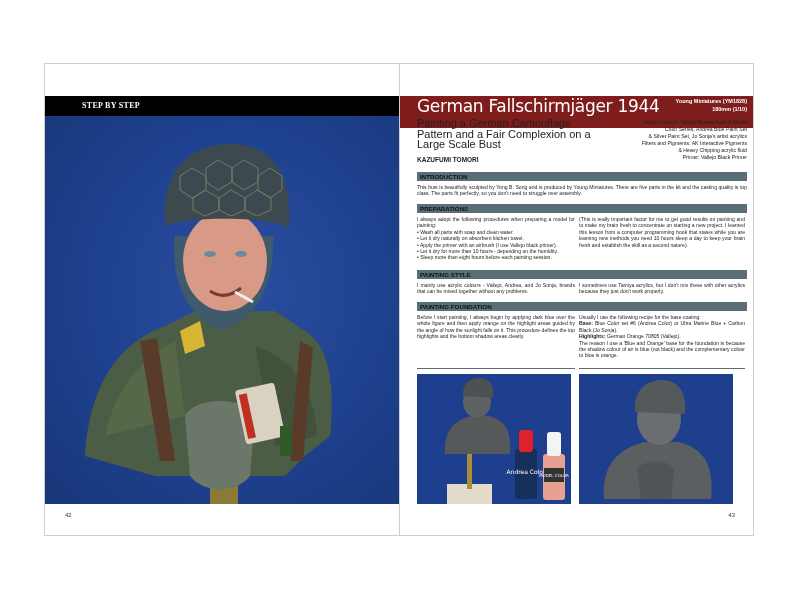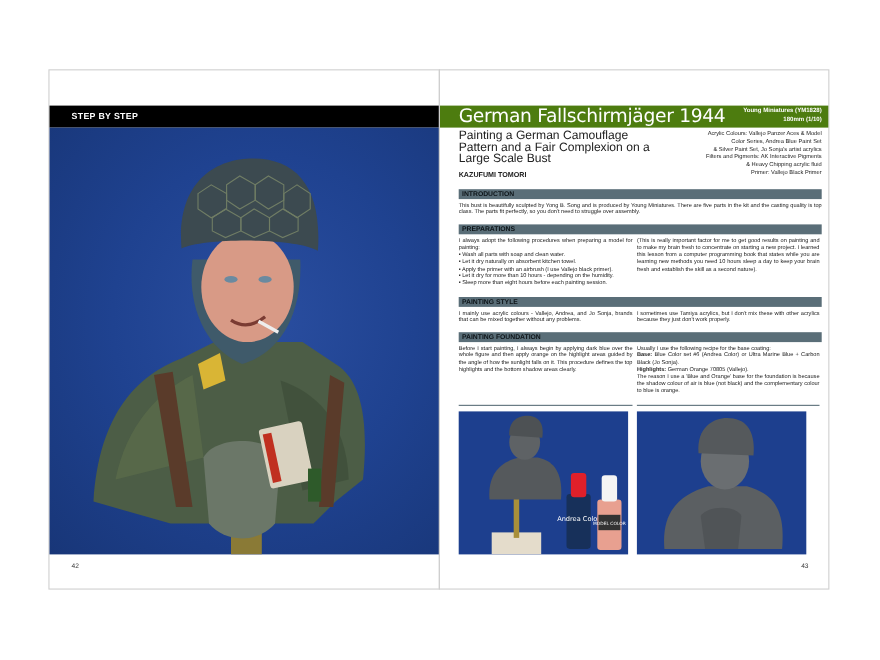--- a/index.html
+++ b/index.html
@@ -3,25 +3,25 @@
 <meta charset="utf-8">
 <style>
   html,body{margin:0;padding:0;}
   body{width:800px;height:600px;background:#ffffff;position:relative;overflow:hidden;font-family:"Liberation Sans",sans-serif;}
   .page{position:absolute;top:64px;height:471px;background:#fff;box-shadow:0 0 0 1px #cfcfcf;}
   .page-left{left:45px;width:354px;}
   .page-right{left:400px;width:353px;}
   .spine{position:absolute;left:399px;top:64px;width:1px;height:471px;background:#9a9a9a;}
   
   .left-bar{position:absolute;left:0;top:32px;width:354px;height:20px;background:#000;}
-  .left-bar span{position:absolute;left:20px;top:5px;color:#fff;font-size:8px;font-weight:bold;letter-spacing:0.3px;}
+  .left-bar span{position:absolute;left:37px;top:5px;color:#fff;font-size:8px;font-weight:bold;letter-spacing:0.3px;font-family:Liberation Serif, serif;}
   .hero{position:absolute;left:0;top:52px;width:354px;height:388px;background:radial-gradient(ellipse at 55% 45%, #2a4ea0 0%, #1f4290 50%, #183678 100%);overflow:hidden;}
   .pagenum{position:absolute;font-size:6px;color:#333;}
   
-  .right-bar{position:absolute;left:0;top:32px;width:353px;height:20px;background:#4d7c0f;}
+  .right-bar{position:absolute;left:0;top:32px;width:353px;height:32px;background:#7f1d1d;}
   .title{position:absolute;left:17px;top:0px;color:#fff;font-size:17px;font-family:"DejaVu Sans",sans-serif;font-weight:normal;letter-spacing:-0.3px;line-height:20px;}
   .pub{position:absolute;right:6px;top:2px;color:#fff;font-size:5.5px;font-weight:bold;text-align:right;line-height:7.5px;}
   .subtitle{position:absolute;left:17px;top:54px;width:180px;font-size:11px;color:#222;line-height:10.5px;}
   .author{position:absolute;left:17px;top:92px;font-size:6.5px;font-weight:bold;color:#222;}
   .materials{position:absolute;right:6px;top:55px;width:160px;font-size:5.2px;color:#222;text-align:right;line-height:7px;}
   .sec-head{position:absolute;left:17px;width:330px;height:9px;background:#5a6e78;}
   .sec-head span{position:absolute;left:3px;top:1px;color:#0d1418;font-size:6.2px;font-weight:bold;}
   .body{position:absolute;font-size:5.1px;color:#222;line-height:6.4px;text-align:justify;}
   .rule{position:absolute;height:1px;background:#5a6e78;}
   .photo{position:absolute;top:310px;height:130px;background:#1d3f8e;overflow:hidden;}

